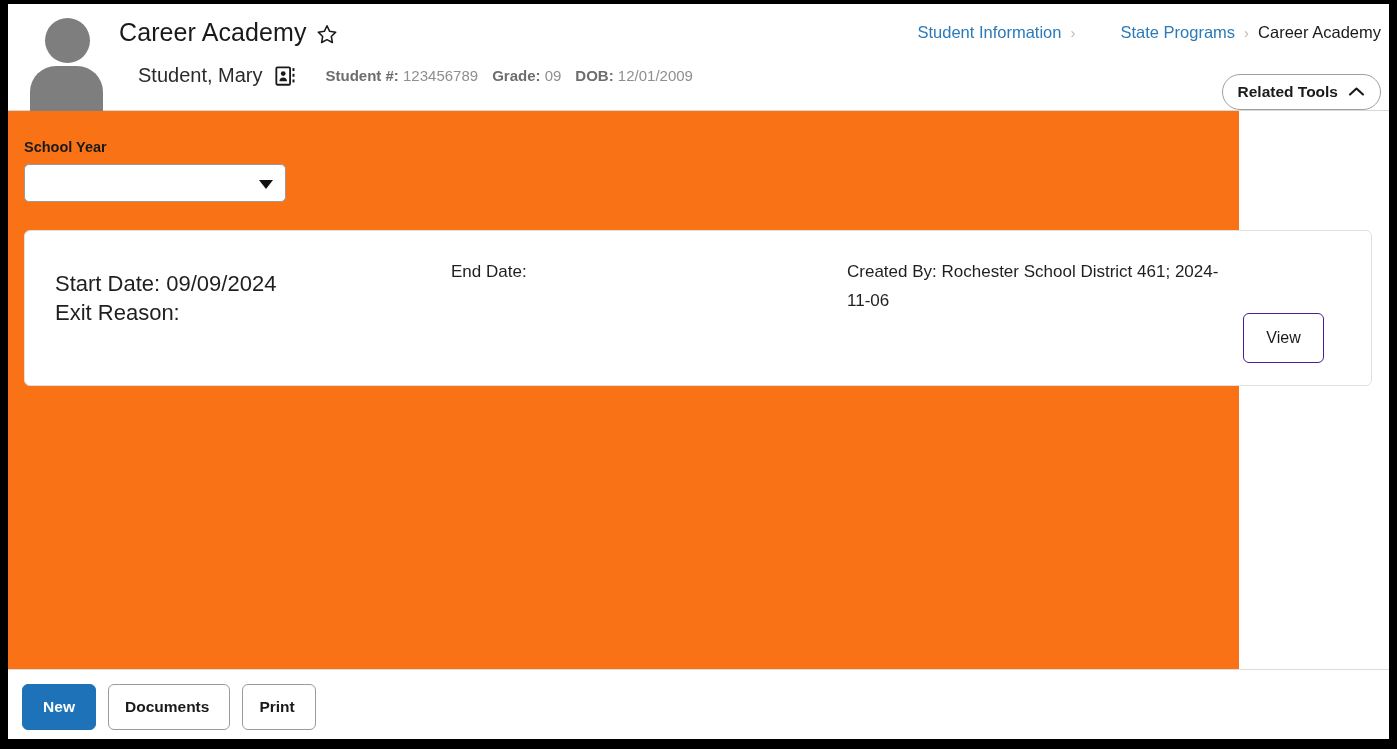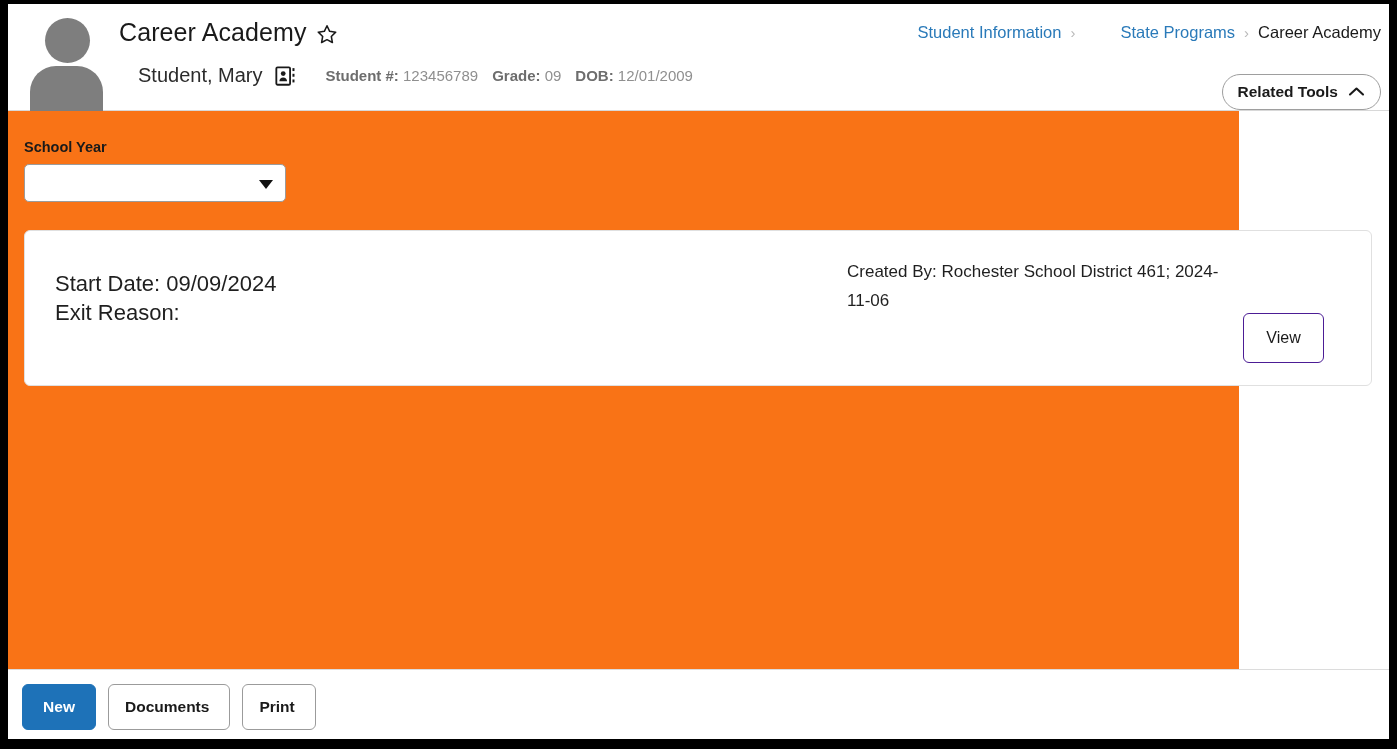--- a/index.html
+++ b/index.html
@@ -392,20 +392,26 @@
           <div>
             <span>Start Date:</span>
             <span>09/09/2024</span>
           </div>
           <div>
             <span>Exit Reason:</span>
             <span></span>
           </div>
         </div>
 
+        <div class="rc-col-b">
+          <div>
+            <span>End Date:</span>
+            <span></span>
+          </div>
+        </div>
 
         <div class="rc-col-c">
           <div>
             <span>Created By:</span>
             <span>Rochester School District 461; 2024-11-06</span>
           </div>
         </div>
 
         <button class="view-btn">View</button>
       </div>

